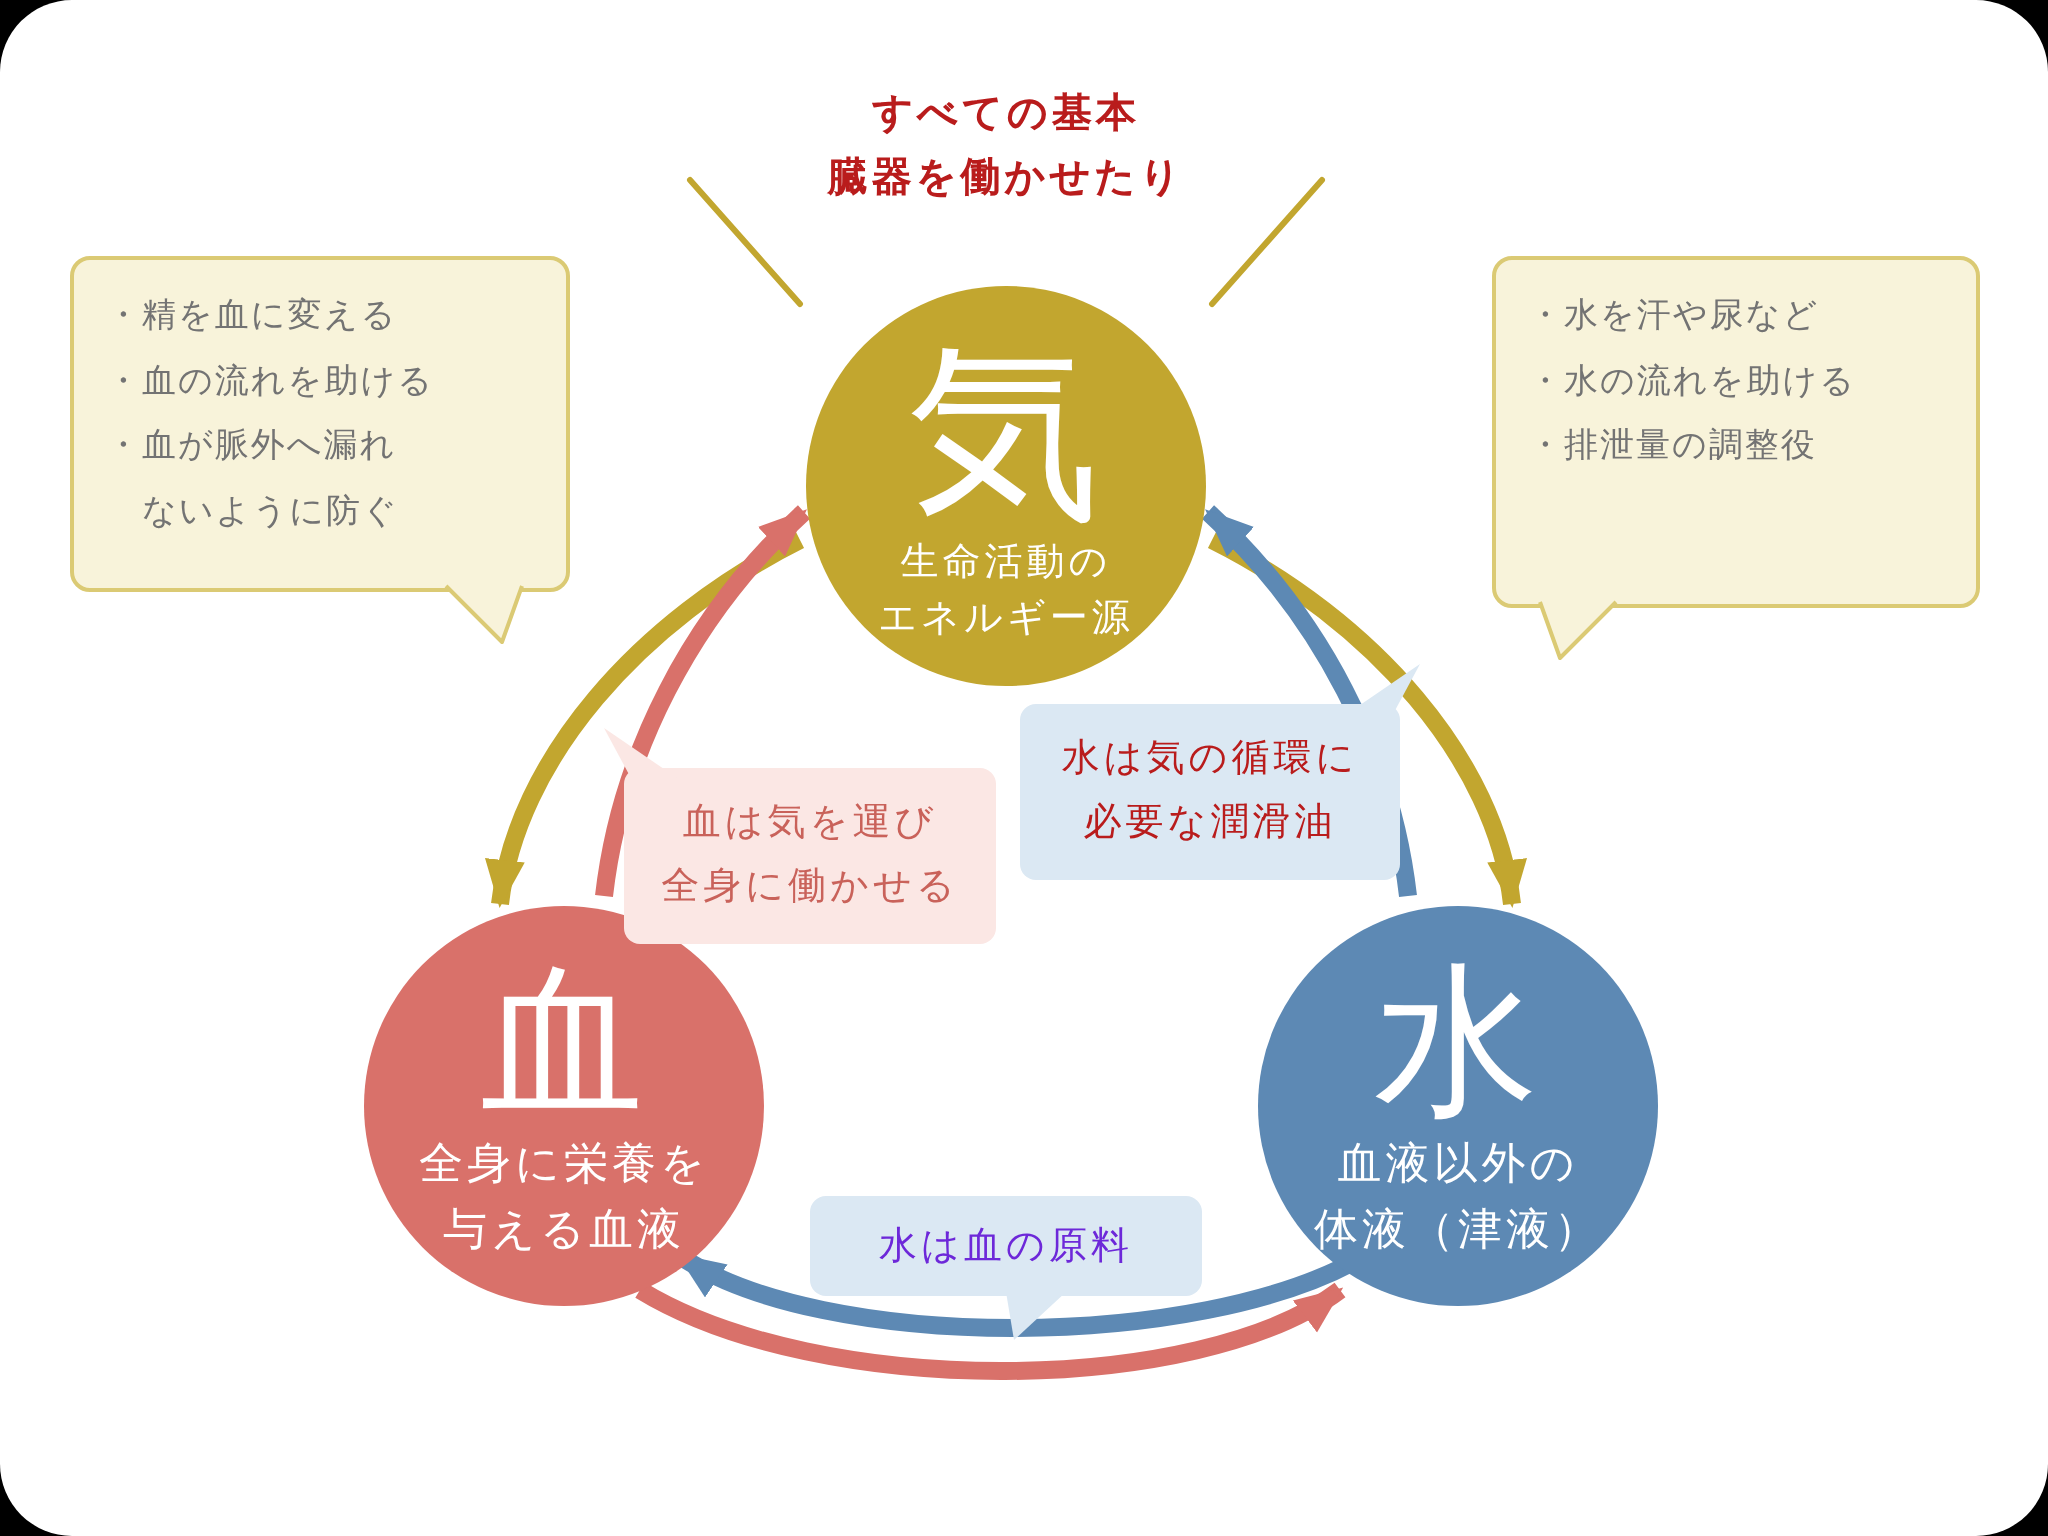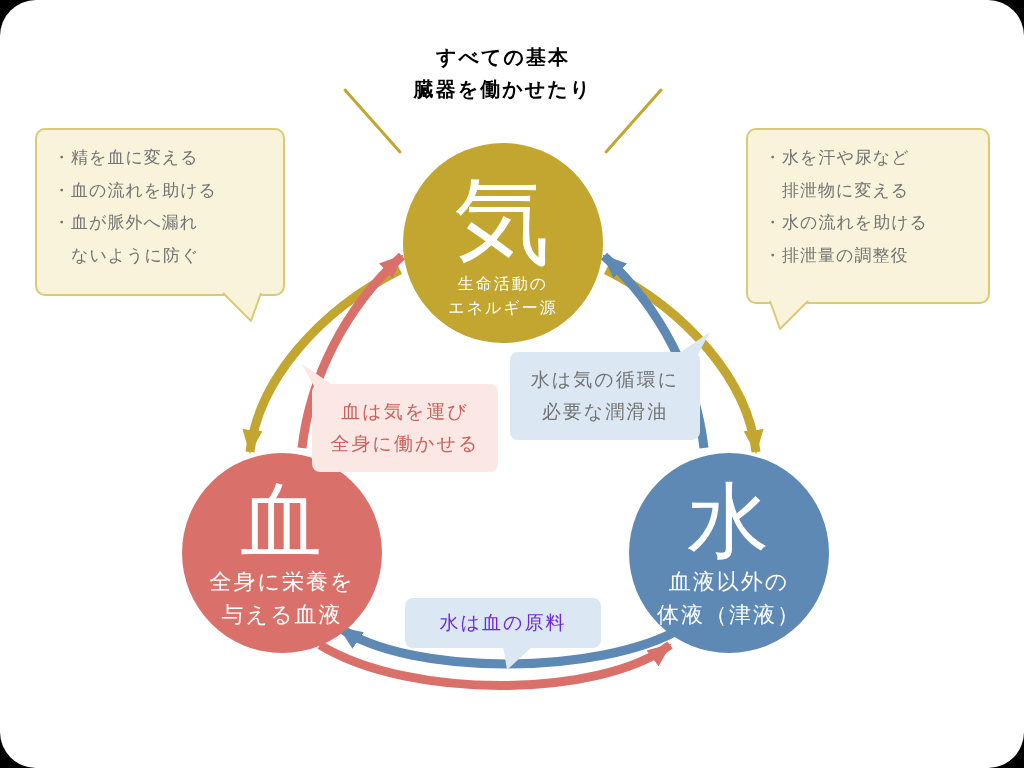--- a/index.html
+++ b/index.html
@@ -6,35 +6,35 @@
   .stage{
     position:relative;width:1024px;height:768px;background:#ffffff;
     border-radius:36px;overflow:hidden;
     font-family:"Liberation Serif","DejaVu Serif",serif;
   }
   svg.arrows{position:absolute;left:0;top:0;}
 
   
   .note-top{
     position:absolute;top:42px;left:353px;width:300px;text-align:center;
-    color:#000000;font-weight:bold;font-size:20px;line-height:1.58;letter-spacing:2px;
+    color:#b91c1c;font-weight:bold;font-size:20px;line-height:1.58;letter-spacing:2px;
   }
   .note-top span{display:block;}
 
   
   .circle{
     position:absolute;width:200px;height:200px;border-radius:50%;color:#fff;
     display:flex;flex-direction:column;align-items:center;justify-content:center;
     text-align:center;letter-spacing:2px;
   }
   .circle .char{display:block;line-height:1.05;}
   .circle .cap{display:block;line-height:1.5;}
   .circle.ki{left:403px;top:143px;background:#c2a62f;}
   .circle.ki .char{font-size:96px;margin-top:6px;}
-  .circle.ki .cap{font-size:16px;}
+  .circle.ki .cap{font-size:19px;}
   .circle.ketsu{left:182px;top:453px;background:#d9716a;}
   .circle.sui{left:629px;top:453px;background:#5d89b4;}
   .circle.ketsu .char,.circle.sui .char{font-size:82px;margin-top:4px;}
   .circle.ketsu .cap,.circle.sui .cap{font-size:22px;}
 
   
   .bubble{position:absolute;box-sizing:border-box;}
   .bubble span{display:block;}
   .cream{
     background:#f8f3da;border:2px solid #dbca74;border-radius:10px;
@@ -47,21 +47,21 @@
   .cream.right .tail{left:18px;bottom:-29px;}
 
   .pink{
     left:312px;top:352px;width:186px;height:88px;background:#fbe7e4;border-radius:8px;
     color:#c9625a;font-size:19px;letter-spacing:2px;line-height:1.7;
     display:flex;flex-direction:column;align-items:center;justify-content:center;text-align:center;margin-top:32px;
   }
   .pink .tail{left:-12px;top:-22px;}
   .cblue{
     left:510px;top:352px;width:190px;height:88px;background:#dbe8f3;border-radius:8px;
-    color:#737373;font-size:19px;letter-spacing:2px;line-height:1.7;
+    color:#b91c1c;font-size:19px;letter-spacing:2px;line-height:1.7;
     display:flex;flex-direction:column;align-items:center;justify-content:center;text-align:center;
   }
   .cblue .tail{right:-12px;top:-22px;}
   .bblue{
     left:405px;top:598px;width:196px;height:50px;background:#dbe8f3;border-radius:8px;
     color:#6d28d9;font-size:19px;letter-spacing:2px;
     display:flex;align-items:center;justify-content:center;text-align:center;
   }
   .bblue .tail{left:86px;bottom:-24px;}
 </style>
@@ -103,21 +103,20 @@
     <span>・血の流れを助ける</span>
     <span>・血が脈外へ漏れ</span>
     <span>　ないように防ぐ</span>
     <svg class="tail" width="48" height="32">
       <path d="M6,2 L34,30 L44,2" fill="#f8f3da" stroke="#dbca74" stroke-width="2" stroke-linejoin="round"></path>
     </svg>
   </div>
 
   <div class="bubble cream right">
     <span>・水を汗や尿など</span>
-    <span>　排泄物に変える</span>
     <span>・水の流れを助ける</span>
     <span>・排泄量の調整役</span>
     <svg class="tail" width="48" height="32">
       <path d="M42,2 L14,30 L4,2" fill="#f8f3da" stroke="#dbca74" stroke-width="2" stroke-linejoin="round"></path>
     </svg>
   </div>
 
   <div class="circle ki">
     <span class="char">気</span>
     <span class="cap">生命活動の</span>

